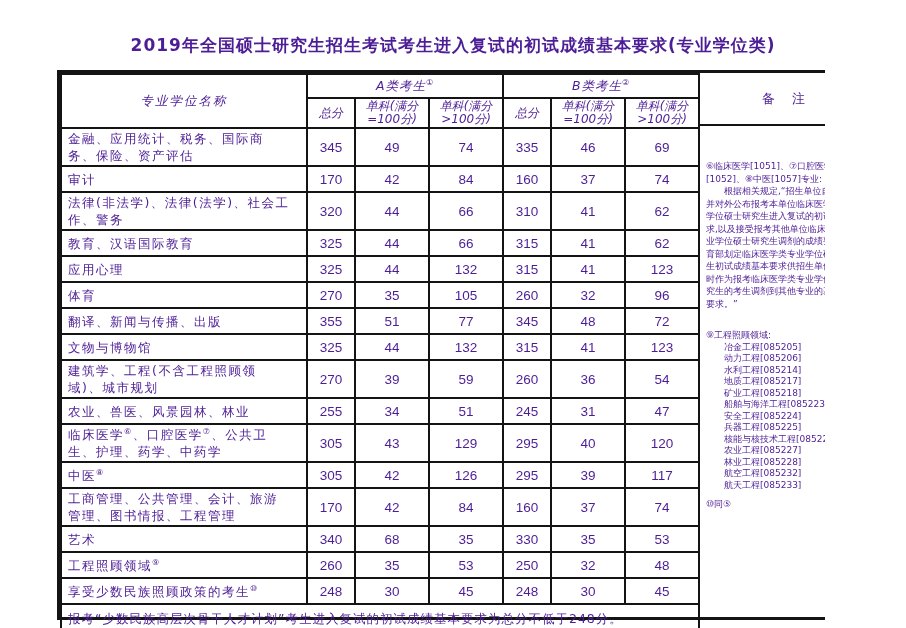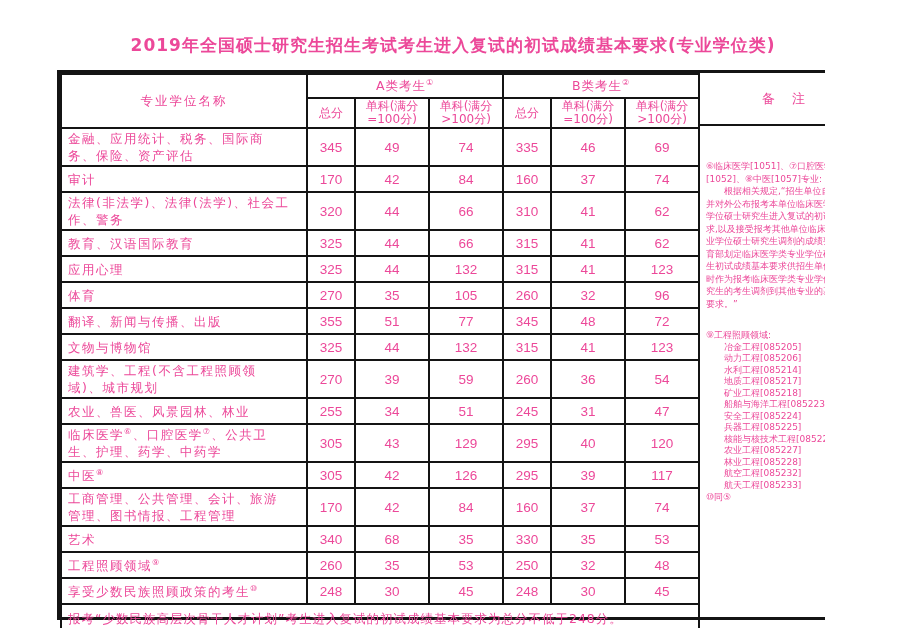--- a/index.html
+++ b/index.html
@@ -1,37 +1,37 @@
 <!DOCTYPE html>
 <html><head>
 <meta charset="utf-8">
 <style>
   html,body { margin:0; padding:0; background:#ffffff; }
   .page {
     position:relative; width:825px; height:628px; background:#ffffff;
     font-family:"DejaVu Sans","Liberation Sans",sans-serif;
-    color:#ec4899; overflow:hidden;
+    color:#4c1d95; overflow:hidden;
   }
   .doc-title {
     position:absolute; top:34px; left:0; width:906px;
     text-align:center; font-size:17px; font-weight:bold; letter-spacing:1px;
   }
   .table-frame {
     position:absolute; left:57px; top:70px; width:815px; height:550px;
     border:3px solid #141414; box-sizing:border-box; display:flex;
   }
   .grid-side { width:638px; height:100%; flex:0 0 638px; }
   table.score-table {
     border-collapse:collapse; table-layout:fixed;
     width:638px; height:100%;
   }
   .score-table th, .score-table td {
     border:2px solid #141414; padding:1px 4px; box-sizing:border-box;
   }
-  .score-table th { font-weight:normal; font-size:12px; letter-spacing:1px; }
+  .score-table th { font-weight:normal; font-size:12px; letter-spacing:1px;font-style:italic; }
   th.group-hdr { height:24px; font-size:12.5px; }
   th.sub-hdr { height:29px; white-space:pre-line; line-height:13px; letter-spacing:0; }
   th.name-hdr { font-size:12.5px; letter-spacing:2px; }
   td.name-cell {
     text-align:left; font-size:12.5px; letter-spacing:1.5px; line-height:17px;
     padding-left:6px; padding-right:16px;
   }
   td.num-cell {
     text-align:center; font-family:"Liberation Sans","DejaVu Sans",sans-serif;
     font-size:13.5px;
@@ -53,21 +53,21 @@
     font-size:13px; letter-spacing:2px; box-sizing:border-box;
   }
   .remark-body {
     flex:1; padding:0 4px 0 6px; font-size:9px; font-weight:normal;
     text-align:left; overflow:hidden;
   }
   .note-clinical { margin-top:34px; line-height:12.5px; }
   .note-clinical-body { text-indent:2em; }
   .note-engineering { margin-top:20px; line-height:11.5px; }
   .note-engineering-list div { padding-left:18px; }
-  .note-minority { line-height:12px; }
+  .note-minority { margin-top:7px; line-height:12px; }
 </style>
 </head>
 <body>
 
 <div class="page">
 
   <div class="doc-title">2019年全国硕士研究生招生考试考生进入复试的初试成绩基本要求(专业学位类)</div>
 
   <div class="table-frame">
 

